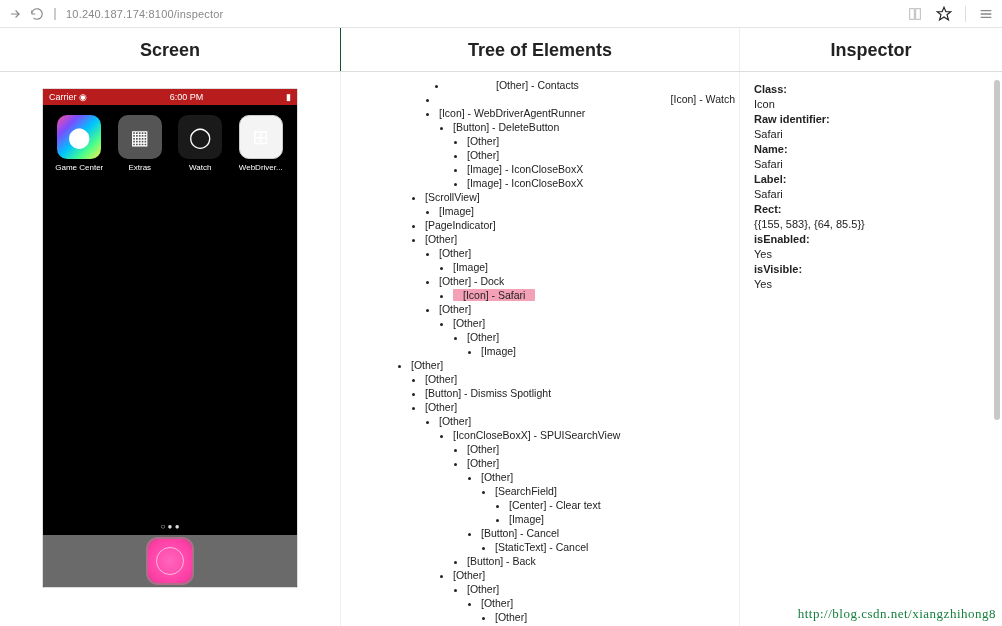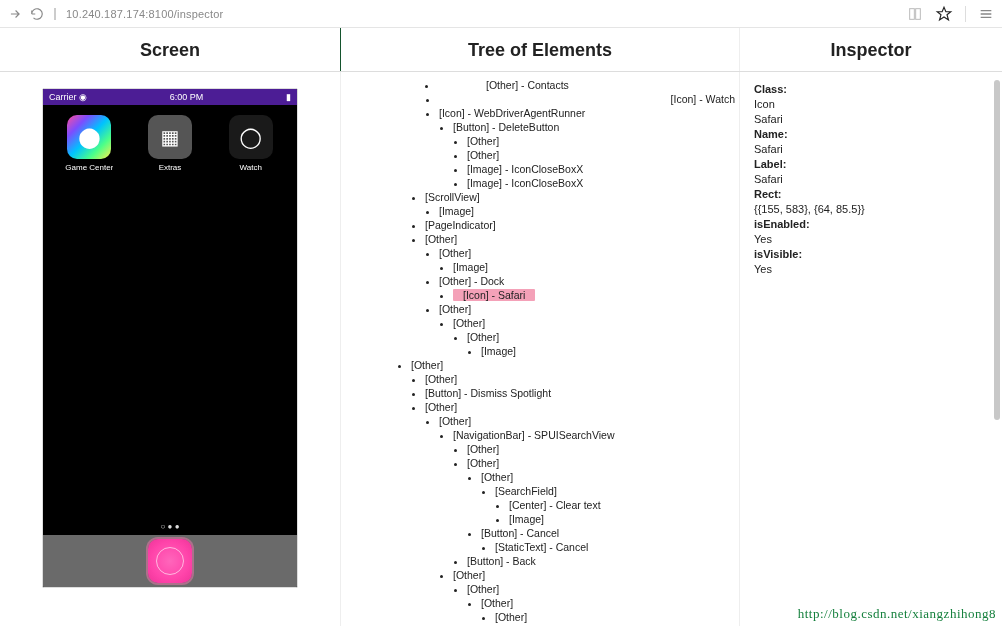--- a/index.html
+++ b/index.html
@@ -15,21 +15,21 @@
   .h-tree { width: 400px; border-left: 1px solid #14532d; border-right: 1px solid #eee; }
   .h-insp { width: 262px; }
 
   .columns { display: flex; height: 554px; }
   .col-screen { width: 340px; padding: 16px; display: flex; justify-content: center; }
   .col-tree { width: 400px; border-left: 1px solid #eee; border-right: 1px solid #eee; overflow-y: auto; padding: 6px 4px 6px 0; position: relative;}
   .col-insp { width: 262px; padding: 10px 14px; position: relative; }
 
   
   .phone { width: 256px; height: 500px; border: 1px solid #ddd; border-radius: 2px; background: #000; position: relative; overflow: hidden; }
-  .statusbar { height: 16px; color: #fff; font-size: 9px; display: flex; align-items: center; justify-content: space-between; padding: 0 6px; background: #4c1d95;}
+  .statusbar { height: 16px; color: #fff; font-size: 9px; display: flex; align-items: center; justify-content: space-between; padding: 0 6px; background: #b91c1c;}
   .apps-row { display: flex; justify-content: space-around; padding: 10px 6px 0 6px; }
   .app { display: flex; flex-direction: column; align-items: center; width: 56px; }
   .app .tile { width: 44px; height: 44px; border-radius: 10px; display: flex; align-items: center; justify-content: center; font-size: 20px; color:#fff;}
   .app .lbl { font-size: 8px; color: #fff; margin-top: 4px; text-align: center; white-space: nowrap; overflow:hidden;}
   .gc { background: linear-gradient(135deg,#ff4d9b,#7c4dff,#00c2ff,#4dff88,#ffee4d); }
   .ex { background: #555; }
   .wa { background: #1a1a1a; }
   .wd { background: #f4f4f4; color:#555; border:1px solid #ccc;}
   .pager { position:absolute; left:0; right:0; bottom:56px; text-align:center; color:#ddd; font-size:8px;}
   .dock { position: absolute; bottom: 0; left:0; right:0; height: 52px; background: #6a6a6a; display:flex; align-items:center; justify-content:center;}
@@ -112,32 +112,36 @@
             <div class="lbl">Game Center</div>
           </div>
         <div class="app">
             <div class="tile ex">▦</div>
             <div class="lbl">Extras</div>
           </div>
         <div class="app">
             <div class="tile wa">◯</div>
             <div class="lbl">Watch</div>
           </div>
+        <div class="app">
+            <div class="tile wd">⊞</div>
+            <div class="lbl">WebDriver...</div>
+          </div>
       </div>
       <div class="pager">○  ●  ●</div>
       <div class="dock">
         <div class="safari"></div>
       </div>
     </div>
   </div>
 
   <div class="col-tree">
     <div class="tree" id="tree-root">
         <ul>
-          <li style="margin-left: 27px; padding-left: 48px;"><span>[Other] - Contacts</span></li>
+          <li style="margin-left: 37px; padding-left: 48px;"><span>[Other] - Contacts</span></li>
           <li style="margin-left: 28px; text-align: right;"><span>[Icon] - Watch</span></li>
           <li style="margin-left: 28px;"><span>[Icon] - WebDriverAgentRunner</span></li>
           <li style="margin-left: 42px;"><span>[Button] - DeleteButton</span></li>
           <li style="margin-left: 56px;"><span>[Other]</span></li>
           <li style="margin-left: 56px;"><span>[Other]</span></li>
           <li style="margin-left: 56px;"><span>[Image] - IconCloseBoxX</span></li>
           <li style="margin-left: 56px;"><span>[Image] - IconCloseBoxX</span></li>
           <li style="margin-left: 14px;"><span>[ScrollView]</span></li>
           <li style="margin-left: 28px;"><span>[Image]</span></li>
           <li style="margin-left: 14px;"><span>[PageIndicator]</span></li>
@@ -148,21 +152,21 @@
           <li style="margin-left: 42px;"><span class="sel">[Icon] - Safari</span></li>
           <li style="margin-left: 28px;"><span>[Other]</span></li>
           <li style="margin-left: 42px;"><span>[Other]</span></li>
           <li style="margin-left: 56px;"><span>[Other]</span></li>
           <li style="margin-left: 70px;"><span>[Image]</span></li>
           <li style="margin-left: 0px;"><span>[Other]</span></li>
           <li style="margin-left: 14px;"><span>[Other]</span></li>
           <li style="margin-left: 14px;"><span>[Button] - Dismiss Spotlight</span></li>
           <li style="margin-left: 14px;"><span>[Other]</span></li>
           <li style="margin-left: 28px;"><span>[Other]</span></li>
-          <li style="margin-left: 42px;"><span>[NavigationBar] - SPUISearchView</span></li>
+          <li style="margin-left: 42px;"><span>[IconCloseBoxX] - SPUISearchView</span></li>
           <li style="margin-left: 56px;"><span>[Other]</span></li>
           <li style="margin-left: 56px;"><span>[Other]</span></li>
           <li style="margin-left: 70px;"><span>[Other]</span></li>
           <li style="margin-left: 84px;"><span>[SearchField]</span></li>
           <li style="margin-left: 98px;"><span>[Center] - Clear text</span></li>
           <li style="margin-left: 98px;"><span>[Image]</span></li>
           <li style="margin-left: 70px;"><span>[Button] - Cancel</span></li>
           <li style="margin-left: 84px;"><span>[StaticText] - Cancel</span></li>
           <li style="margin-left: 56px;"><span>[Button] - Back</span></li>
           <li style="margin-left: 42px;"><span>[Other]</span></li>
@@ -172,20 +176,21 @@
           <li style="margin-left: 84px;"><span>[Other]</span></li>
         </ul>
       </div>
   </div>
 
   <div class="col-insp">
     <div class="scrollthumb"></div>
     <div class="kv" id="insp-root">
         <div class="k">Class:</div>
         <div>Icon</div>
+        <div class="k">Raw identifier:</div>
         <div>Safari</div>
         <div class="k">Name:</div>
         <div>Safari</div>
         <div class="k">Label:</div>
         <div>Safari</div>
         <div class="k">Rect:</div>
         <div>{{155, 583}, {64, 85.5}}</div>
         <div class="k">isEnabled:</div>
         <div>Yes</div>
         <div class="k">isVisible:</div>

